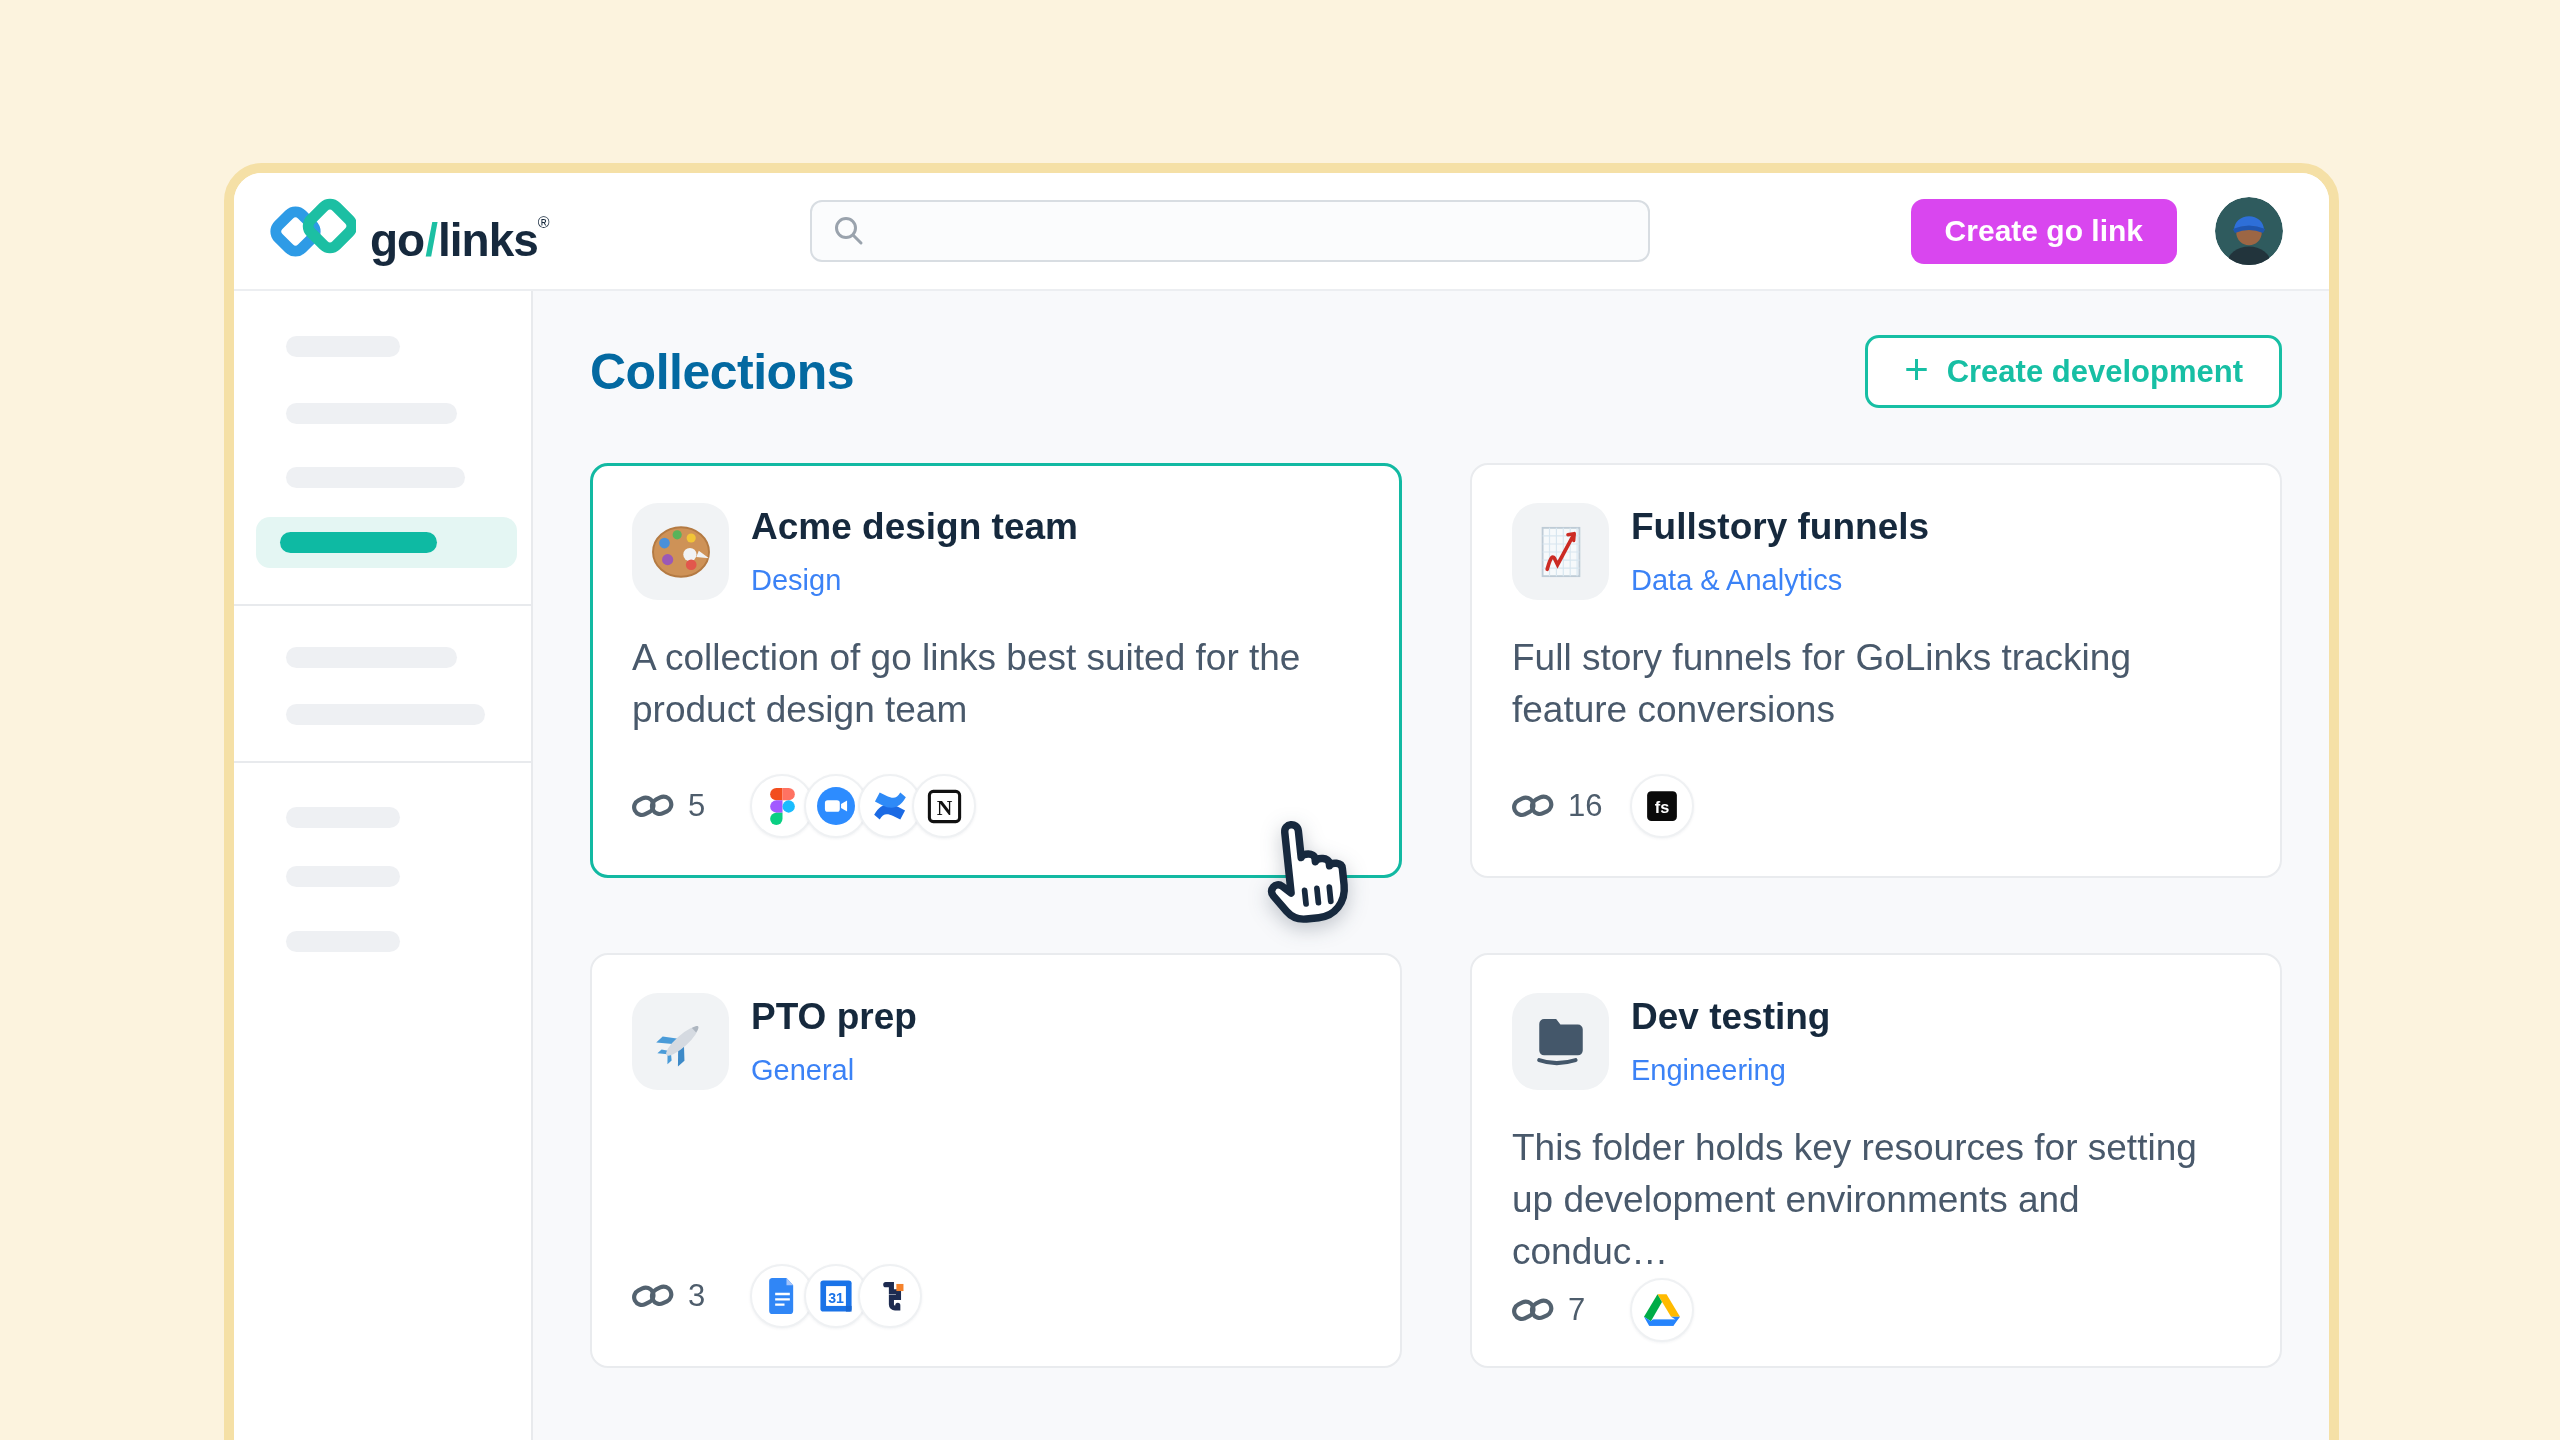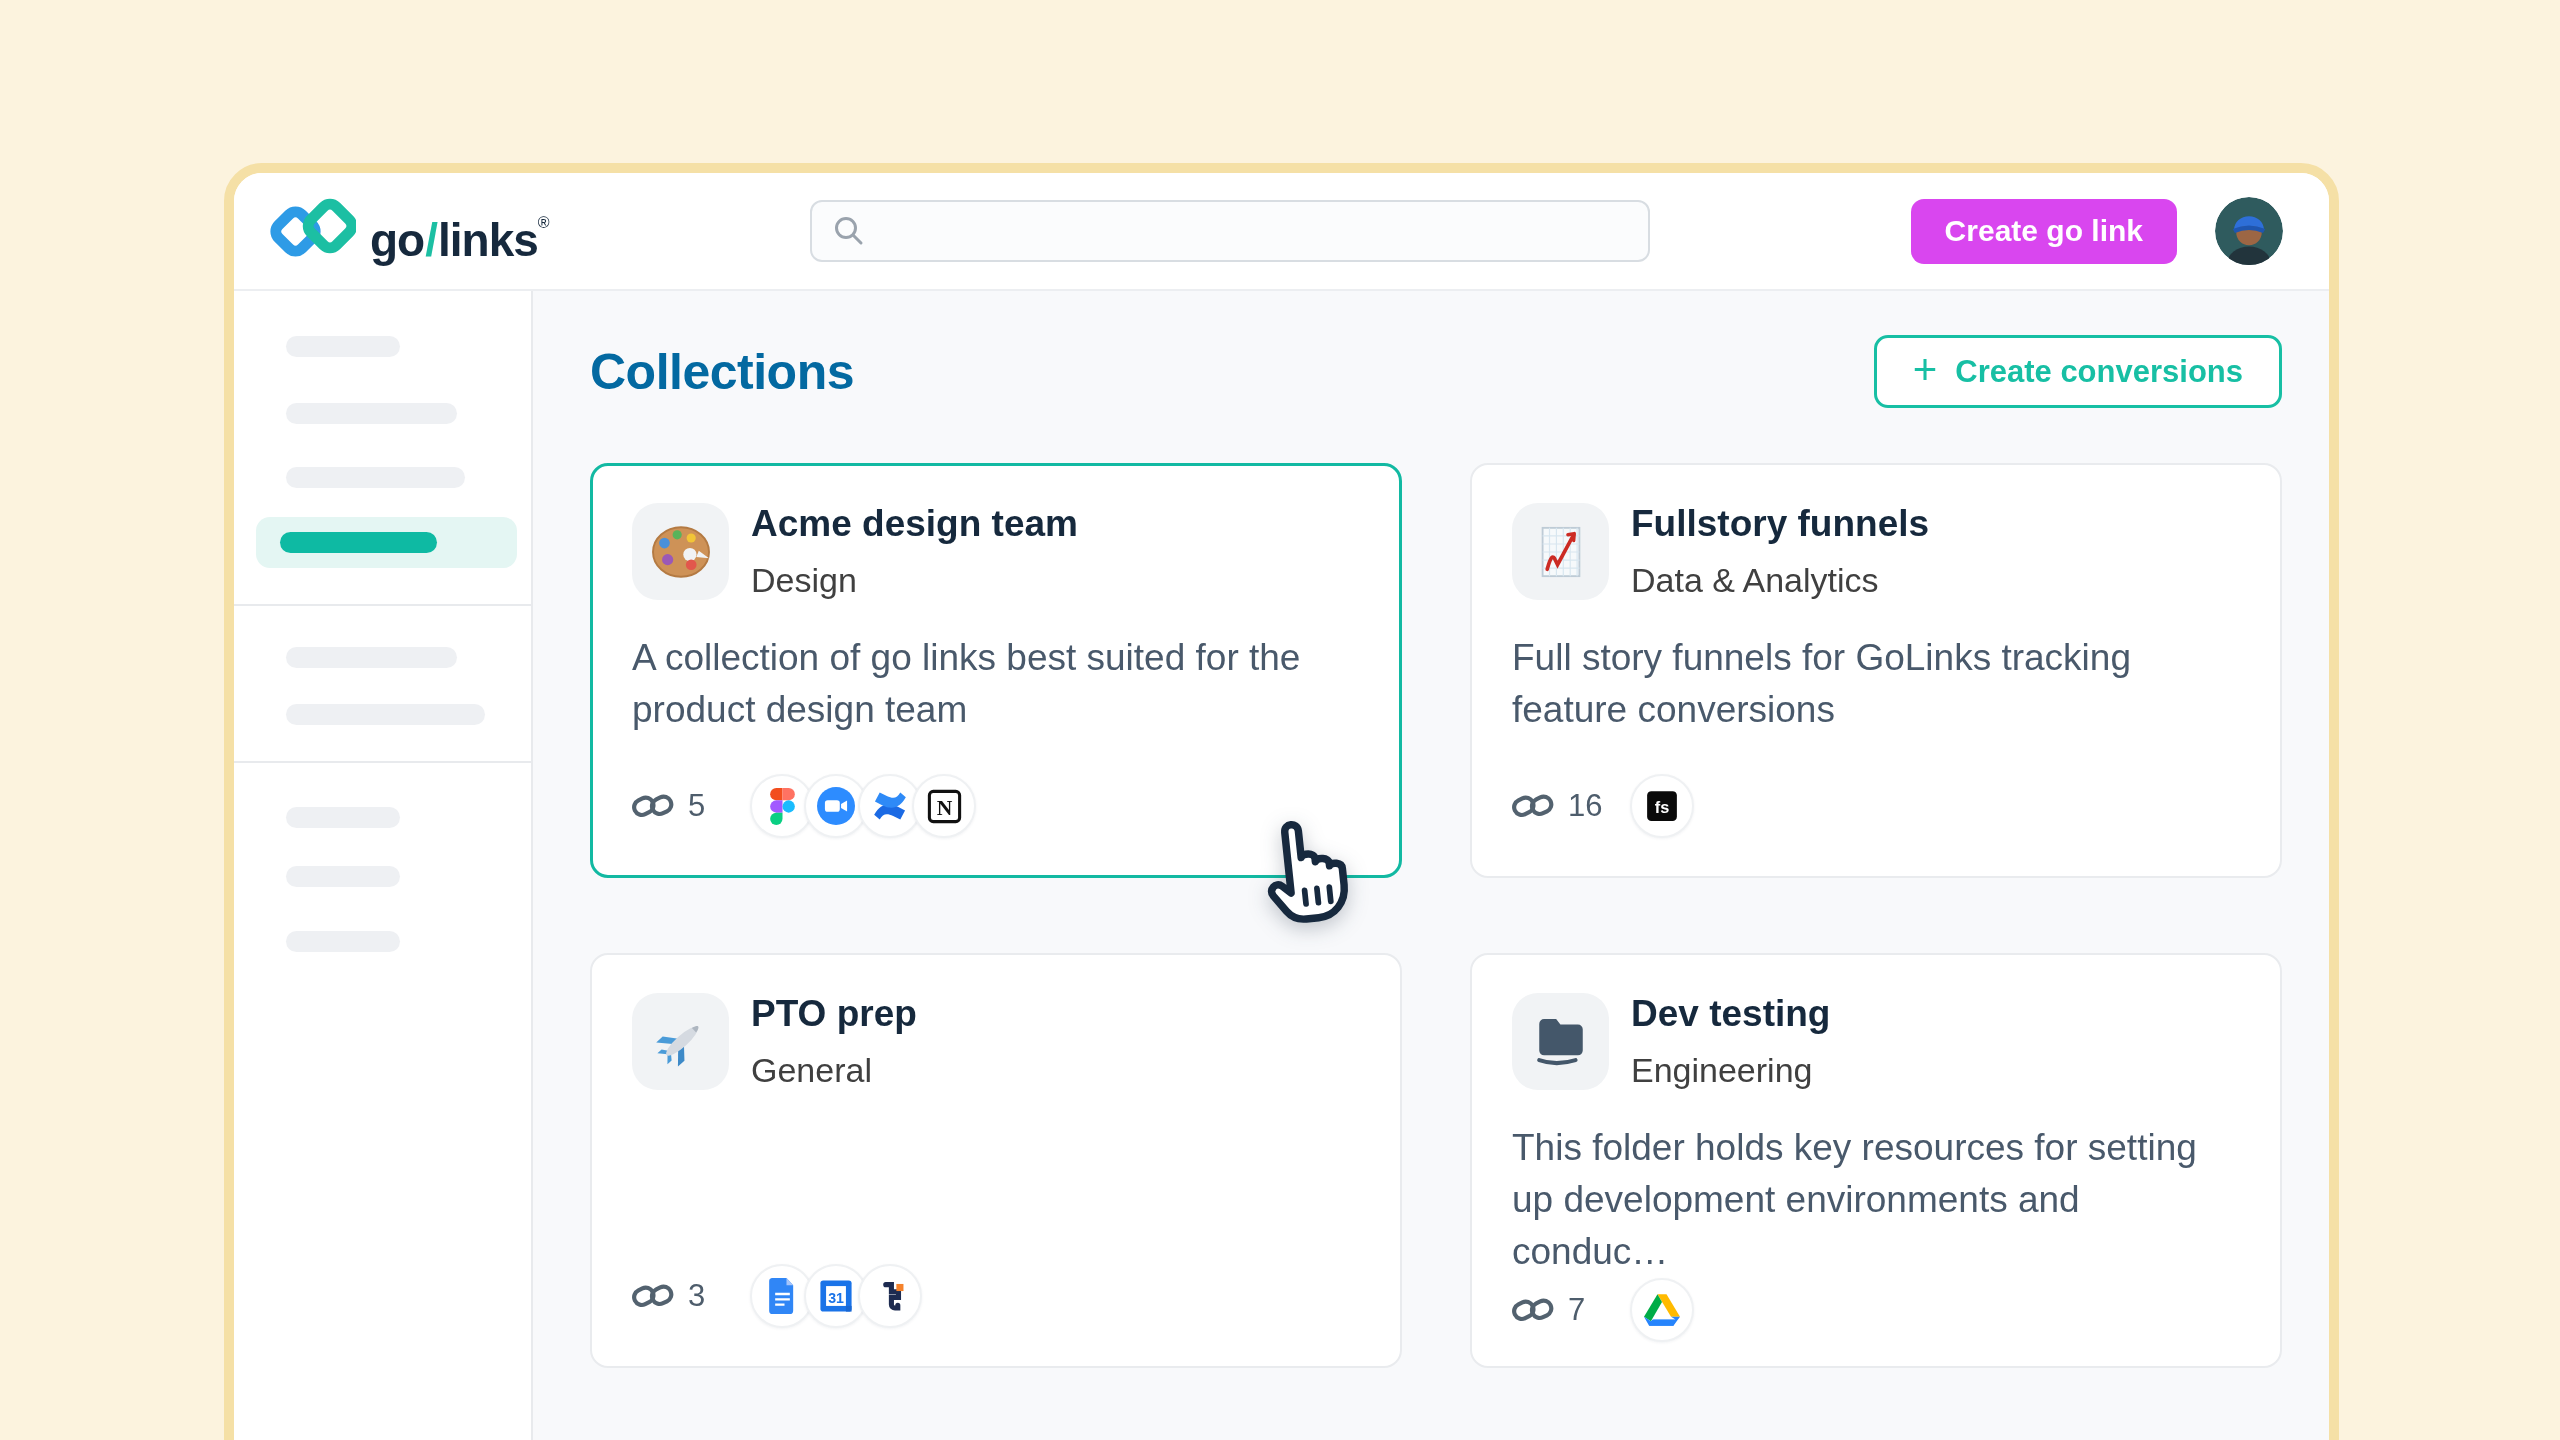--- a/index.html
+++ b/index.html
@@ -51,21 +51,21 @@
   .btn-outline .plus{font-size:42px;font-weight:400;line-height:1;margin-top:-4px;}
 
   .grid{margin-top:55px;display:grid;grid-template-columns:1fr 1fr;gap:75px 68px;}
   .card{background:#fff;border:2px solid #E9EBEE;border-radius:18px;height:415px;
         box-sizing:border-box;padding:38px 40px;display:flex;flex-direction:column;cursor:pointer;}
   .card.active{border:3px solid #12B9A2;padding:37px 39px;}
   .card-head{display:flex;align-items:center;gap:22px;}
   .tile{width:97px;height:97px;border-radius:26px;background:#F1F3F5;flex:0 0 auto;
         display:flex;align-items:center;justify-content:center;}
   .c-title{margin:0;font-size:37px;font-weight:700;color:#16293D;line-height:1.15;}
-  .c-cat{font-size:34px;color:#404040;margin-top:15px;}
+  .c-cat{font-size:29px;color:#3b82f6;margin-top:15px;}
   .c-desc{margin:32px 0 0;font-size:37px;color:#49596B;line-height:52px;white-space:pre-line;}
   .card-foot{margin-top:auto;display:flex;align-items:center;}
   .linkcount{display:flex;align-items:center;gap:14px;font-size:31px;color:#4E5D6C;min-width:118px;}
   .apps{display:flex;align-items:center;}
   .app{width:64px;height:64px;border-radius:50%;background:#fff;border:2px solid #EFF1F3;
        box-sizing:border-box;display:flex;align-items:center;justify-content:center;
        box-shadow:0 1px 3px rgba(22,41,61,.06);}
   .app + .app{margin-left:-10px;}
 
   .cursor{position:absolute;left:1252px;top:814px;z-index:10;
@@ -130,21 +130,21 @@
           <div class="sk" style="margin-top:38px;width:114px;"></div>
           <div class="sk" style="margin-top:44px;width:114px;"></div>
         </div>
       </aside>
 
       <main>
         <div class="page-head">
           <h1>Collections</h1>
           <button class="btn-outline">
             <span class="plus">+</span>
-            <span>Create conversions</span>
+            <span>Create development</span>
           </button>
         </div>
 
         <div class="grid">
 
           <article class="card active">
             <div class="card-head">
               <div class="tile">
                 <svg width="62" height="56" viewBox="0 0 48 44">
                   <ellipse cx="24" cy="22" rx="22" ry="19.5" fill="#CE9257"></ellipse>

